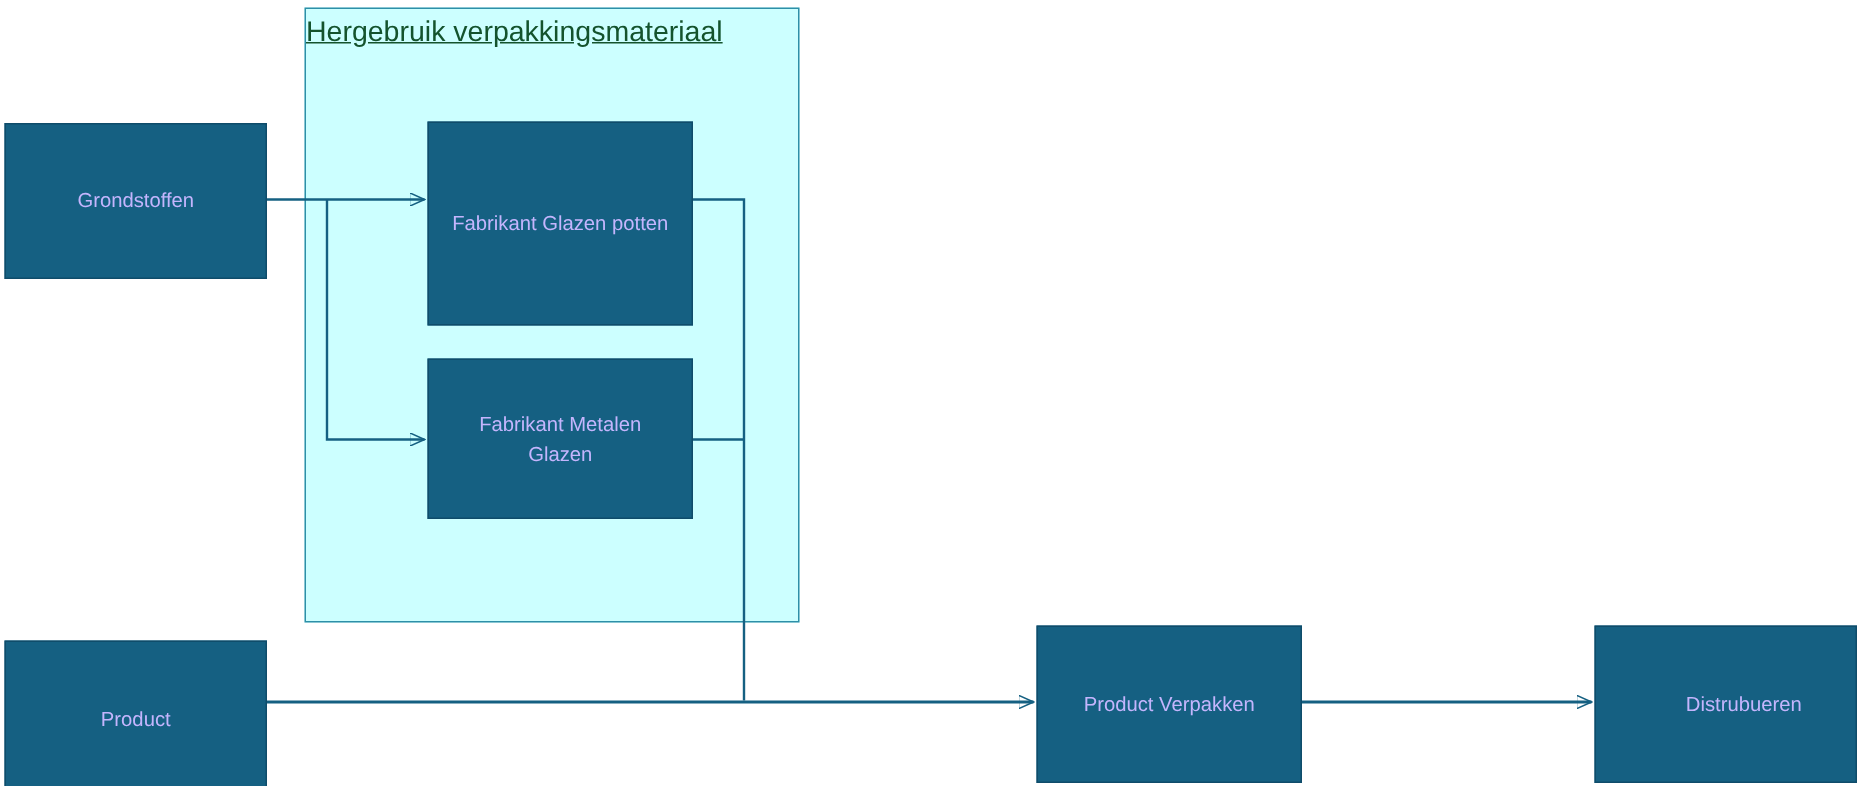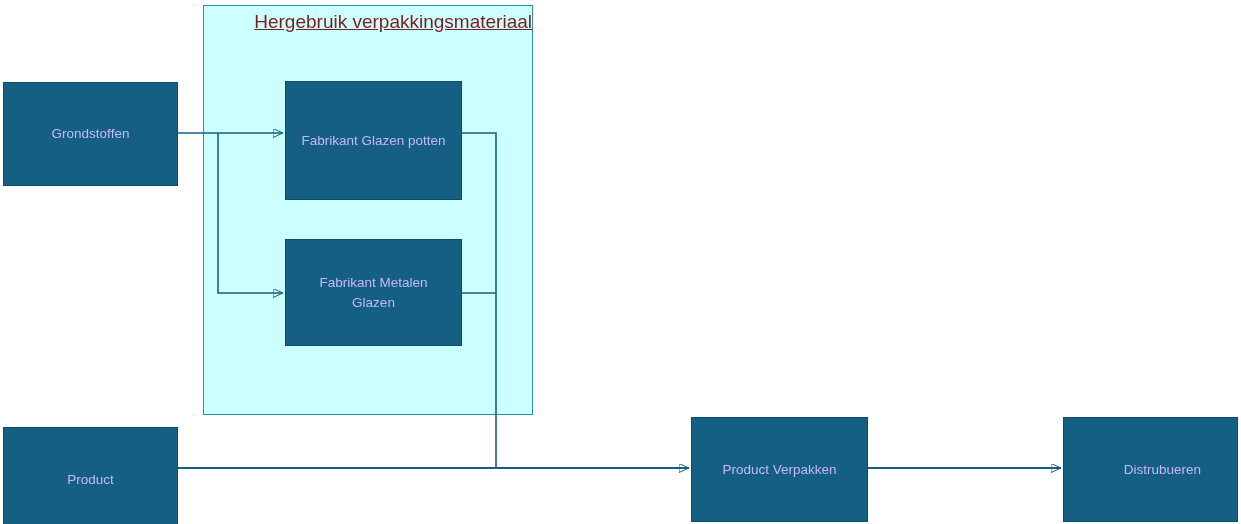--- a/index.html
+++ b/index.html
@@ -22,23 +22,23 @@
     height: 410px;
     background: #ccffff;
     border: 1px solid #2e8fa8;
     box-sizing: border-box;
   }
   .group-title {
     position: absolute;
     top: 5px;
     left: 0;
     right: 0;
-    text-align: right;
+    text-align: left;
     font-size: 19px;
-    color: #7f1d1d;
+    color: #14532d;
     text-decoration: underline;
     white-space: nowrap;
   }
 
   
   .connectors {
     position: absolute;
     left: 0;
     top: 0;
     pointer-events: none;
@@ -59,21 +59,21 @@
     color: #c4b5fd;
     font-size: 13.5px;
     display: flex;
     align-items: center;
     justify-content: center;
     text-align: center;
     padding: 4px 12px;
     line-height: 1.45;
   }
   .n-grondstoffen { left: 3px;    top: 82px;  width: 175px; height: 104px; }
-  .n-glazen       { left: 285px;  top: 81px;  width: 177px; height: 119px; }
+  .n-glazen       { left: 285px;  top: 81px;  width: 177px; height: 136px; }
   .n-metalen      { left: 285px;  top: 239px; width: 177px; height: 107px; }
   .n-product      { left: 3px;    top: 427px; width: 175px; height: 105px; }
   .n-verpakken    { left: 691px;  top: 417px; width: 177px; height: 105px; }
   .n-distrubueren { left: 1063px; top: 417px; width: 175px; height: 105px; padding-left: 36px; }
 </style>
 </head>
 <body>
 
 <div class="canvas">
 

